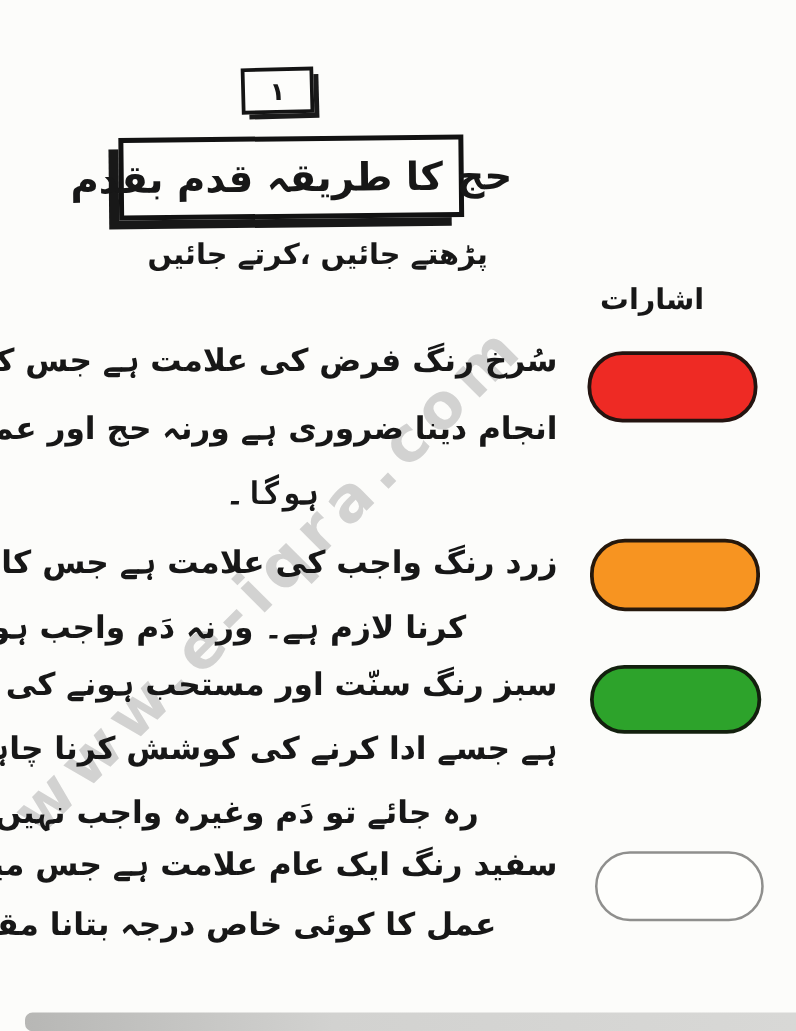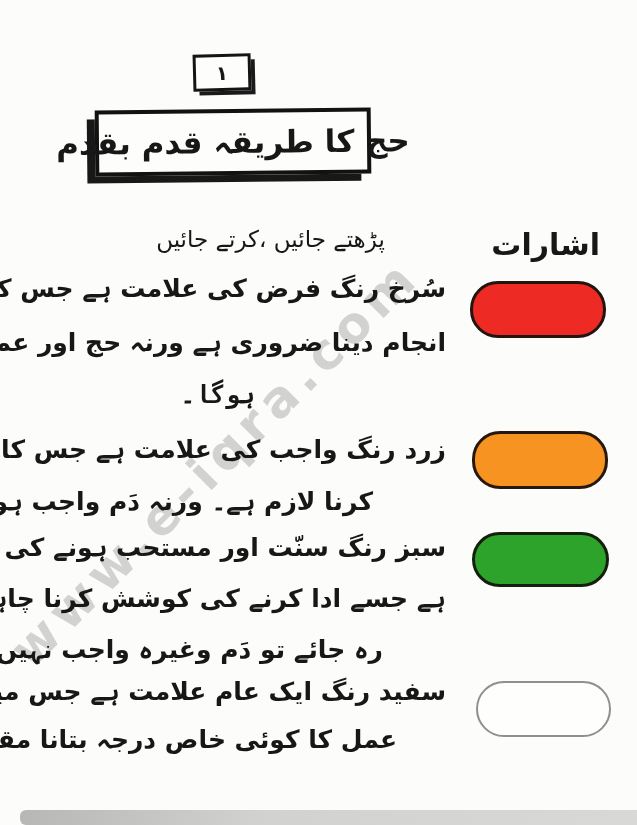--- a/index.html
+++ b/index.html
@@ -49,32 +49,31 @@
     direction: rtl;
     font-size: 31px; font-weight: bold;
     white-space: nowrap;
     transform: rotate(-0.6deg);
   }
   .subtitle {
     position: absolute;
     left: 118px; top: 190px;
     width: 305px;
     direction: rtl;
-    text-align: center;
-    font-size: 23px; font-weight: normal;
+    text-align: left;
+    font-size: 23px; font-weight: bold;
     white-space: nowrap;
-    margin-top: 36px;
   }
   .legend-heading {
     position: absolute;
     left: 480px; top: 227px;
     width: 120px;
     direction: rtl;
-    text-align: right;
-    font-size: 30px; font-weight: bold;
+    text-align: left;
+    font-size: 23px; font-weight: bold;
   }
   .para {
     position: absolute;
     left: 22px;
     width: 424px;
     direction: rtl;
     text-align: right;
     font-weight: bold;
     font-size: 25px;
   }

